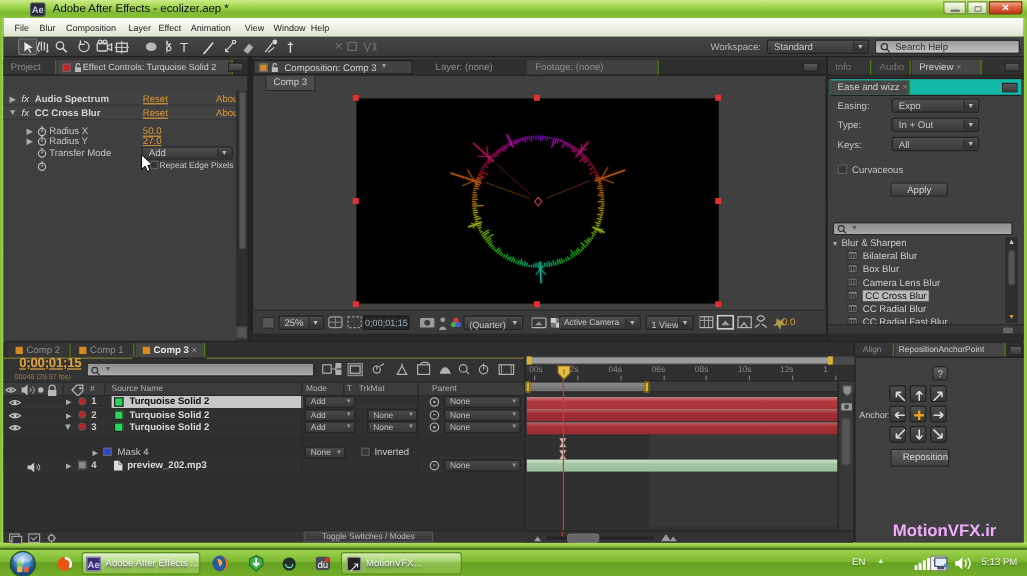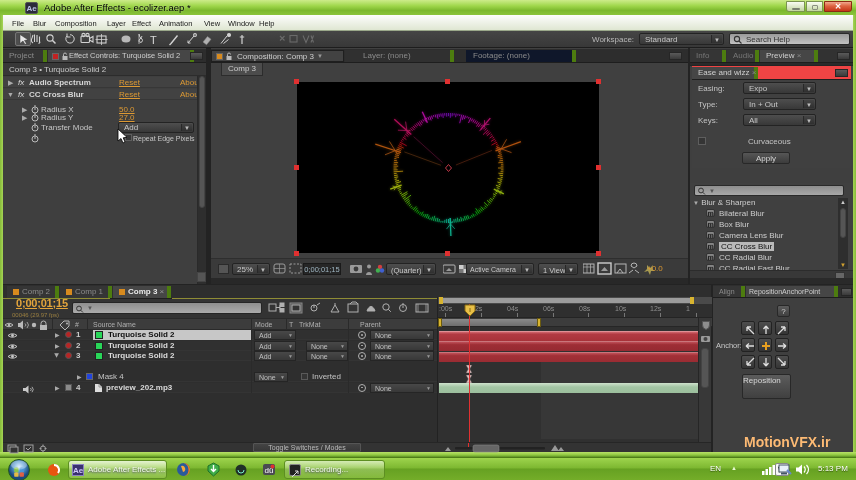--- a/index.html
+++ b/index.html
@@ -1,20 +1,20 @@
 <!DOCTYPE html>
 <html><head><meta charset="utf-8"><style>
 *{margin:0;padding:0;box-sizing:border-box;font-family:"Liberation Sans",sans-serif;}
 body{width:856px;height:480px;overflow:hidden;background:#232323;position:relative;}
 .abs{position:absolute;}
 .t8{font-size:8px;color:#c3c3c3;}
 .t7{font-size:7px;color:#9a9a9a;}
 .org{color:#dd9933;}
 .tabbar{background:#2d2d2d;border-bottom:1px solid #1e1e1e;}
-.tab{position:absolute;top:1px;bottom:0;background:#353535;color:#8b8b8b;font-size:8px;line-height:12px;padding:0 6px;border-right:4px solid #4d7c0f;}
+.tab{position:absolute;top:1px;bottom:0;background:#353535;color:#8b8b8b;font-size:8px;line-height:12px;padding:0 6px;border-right:1px solid #4d7c0f;}
 .tab.act{background:#464646;color:#cfcfcf;}
 .pmenu{position:absolute;width:13px;height:8px;background:linear-gradient(#5a5a5a,#3a3a3a);border:1px solid #262626;}
 .dd{position:absolute;background:linear-gradient(#4e4e4e,#383838);border:1px solid #232323;border-radius:2px;color:#c8c8c8;font-size:8px;}
 .dd .ar{position:absolute;right:1px;top:1px;bottom:1px;width:11px;background:linear-gradient(#444,#303030);border-left:1px solid #282828;color:#bbb;font-size:6px;text-align:center;line-height:10px;}
 .sw{position:absolute;width:7px;height:7px;}
 .scroll{background:#2e2e2e;}
 .thumb{background:#555;border-radius:3px;border:1px solid #444;}
 </style></head><body>
 
 <div class="abs" style="left:0;top:0;width:856px;height:15px;background:linear-gradient(#cdeb8a,#9ed64a 40%,#7cb82e 70%,#8bc43c);"></div>
@@ -95,21 +95,20 @@
   <div class="abs tabbar" style="left:0;top:1px;width:203px;height:14px;">
     <div class="tab" style="left:0;width:44px;">Project</div>
     <div class="tab act" style="left:45px;width:146px;padding:0 0 0 21px;font-size:7.5px;">Effect Controls: Turquoise Solid 2</div>
     <div class="sw" style="left:49px;top:4px;background:#c32222;border:1px solid #666;"></div>
     <svg width="9" height="9" style="position:absolute;left:58px;top:3px">
         <path d="M2.5 4 l0 -1.5 a1.5 1.5 0 0 1 3 0" fill="none" stroke="#bbb"></path>
         <rect x="1.5" y="4" width="5" height="4" fill="#bbb"></rect>
       </svg>
     <div class="pmenu" style="right:3px;top:3px;"></div>
   </div>
-  <div class="abs t8" style="left:0;top:15px;width:203px;height:13px;background:#383838;border-bottom:1px solid #2c2c2c;padding:2px 0 0 6px;color:#c9c9c9;">Comp 3 • Turquoise Solid 2</div>
 
   <div class="abs" style="left:0;top:29px;width:194px;height:11px;background:#424242;border-bottom:1px solid #373737;">
     <span class="t7" style="position:absolute;left:5px;top:2px;color:#aaa;">▶</span>
     <span style="position:absolute;left:15px;top:1px;font-size:8px;font-style:italic;color:#ddd;">fx</span>
     <span style="position:absolute;left:26px;top:1px;font-size:8px;font-weight:bold;color:#d6d6d6;">Audio Spectrum</span>
     <span class="org" style="position:absolute;left:116px;top:1px;font-size:8px;text-decoration:underline;">Reset</span>
     <span class="org" style="position:absolute;left:177px;top:1px;font-size:8px;">Abou</span>
   </div>
   <div class="abs" style="left:0;top:41px;width:194px;height:11px;background:#424242;border-bottom:1px solid #373737;">
     <span class="t7" style="position:absolute;left:4px;top:2px;color:#aaa;">▼</span>
@@ -169,21 +168,21 @@
 <div class="abs" style="left:211px;top:48px;width:477px;height:236px;background:#404040;">
   <div class="abs tabbar" style="left:0;top:1px;width:477px;height:14px;">
     <div class="tab act" style="left:0px;width:133px;padding-left:25px;border:1px solid #1f1f1f;background:#424242;">Composition: Comp 3</div>
     <div class="sw" style="left:5px;top:4px;background:#d78a1e;border:1px solid #666;"></div>
     <svg width="9" height="9" style="position:absolute;left:14px;top:3px">
         <path d="M2.5 4 l0 -1.5 a1.5 1.5 0 0 1 3 0" fill="none" stroke="#bbb"></path>
         <rect x="1.5" y="4" width="5" height="4" fill="#bbb"></rect>
       </svg>
     <span style="position:absolute;left:106px;top:4px;font-size:6px;color:#999;">▼</span>
     <div class="tab" style="left:134px;width:109px;background:#303030;padding-left:18px;">Layer: (none)</div>
-    <div class="tab" style="left:255px;width:110px;background:#0f172a;padding-left:7px;">Footage: (none)</div>
+    <div class="tab" style="left:228px;width:110px;background:#404040;padding-left:7px;">Footage: (none)</div>
     <div class="pmenu" style="right:6px;top:3px;"></div>
   </div>
   <div class="abs" style="left:10px;top:15px;width:42px;height:13px;background:#4c4c4c;border:1px solid #2c2c2c;border-top:none;color:#ccc;font-size:8px;text-align:center;line-height:12px;">Comp 3</div>
 
   <div class="abs" style="left:86px;top:34px;width:302px;height:171px;background:#000;"><svg width="302" height="171" viewBox="0 0 302 171" xmlns="http://www.w3.org/2000/svg">
         <defs>
           <filter id="gl" x="-30%" y="-30%" width="160%" height="160%">
             <feGaussianBlur stdDeviation="1.5"></feGaussianBlur>
           </filter>
           <g id="tk">
@@ -470,42 +469,42 @@
 <div class="abs" style="left:690px;top:48px;width:163px;height:236px;background:#3f3f3f;">
 
   <div class="abs tabbar" style="left:0;top:1px;width:163px;height:14px;background:#323232;">
     <div class="tab" style="left:0px;width:36px;color:#777;">Info</div>
     <div class="tab" style="left:37px;width:32px;color:#777;">Audio</div>
     <div class="tab act" style="left:70px;width:58px;">Preview <span style="color:#888">×</span></div>
     <div class="pmenu" style="right:3px;top:3px;"></div>
   </div>
   <div class="abs" style="left:0;top:15px;width:163px;height:3px;background:#2a2a2a;border-bottom:1px solid #242424;"></div>
 
-  <div class="abs tabbar" style="left:2px;top:18px;width:159px;height:14px;background:#ef4444;">
+  <div class="abs tabbar" style="left:2px;top:18px;width:159px;height:14px;background:#14b8a6;">
     <div class="tab act" style="left:0px;width:66px;white-space:nowrap;">Ease and wizz <span style="color:#888">×</span></div>
     <div class="pmenu" style="right:3px;top:3px;"></div>
   </div>
   <div class="abs" style="left:2px;top:32px;width:159px;height:88px;background:#404040;">
     <span class="t8" style="position:absolute;left:6px;top:4px;">Easing:</span>
     <div class="dd" style="left:51px;top:2px;width:73px;height:12px;">
         <span style="position:absolute;left:5px;top:1px;">Expo</span>
         <span class="ar">▼</span>
       </div>
     <span class="t8" style="position:absolute;left:6px;top:20px;">Type:</span>
     <div class="dd" style="left:51px;top:18px;width:73px;height:12px;">
         <span style="position:absolute;left:5px;top:1px;">In + Out</span>
         <span class="ar">▼</span>
       </div>
     <span class="t8" style="position:absolute;left:6px;top:36px;">Keys:</span>
     <div class="dd" style="left:51px;top:34px;width:73px;height:12px;">
         <span style="position:absolute;left:5px;top:1px;">All</span>
         <span class="ar">▼</span>
       </div>
     <div style="position:absolute;left:6px;top:57px;width:8px;height:8px;background:#353535;border:1px solid #5e5e5e;"></div>
-    <span class="t8" style="position:absolute;left:18px;top:57px;margin-left:38px;">Curvaceous</span>
+    <span class="t8" style="position:absolute;left:18px;top:57px;">Curvaceous</span>
     <div style="position:absolute;left:50px;top:72px;width:48px;height:12px;background:linear-gradient(#565656,#3c3c3c);border:1px solid #282828;border-radius:2px;color:#d5d5d5;font-size:8px;text-align:center;line-height:11px;">Apply</div>
   </div>
 
   <div class="abs" style="left:0;top:135px;width:163px;height:101px;background:#404040;">
     <div style="position:absolute;left:4px;top:2px;width:150px;height:11px;background:linear-gradient(#8e8e8e,#a8a8a8);border:1px solid #2a2a2a;border-radius:2px;">
       <svg width="10" height="10" style="position:absolute;left:2px;top:0px">
           <circle cx="4" cy="4.5" r="2.4" fill="none" stroke="#333" stroke-width="1"></circle>
           <path d="M5.8 6.3 l2.2 2.2" stroke="#333" stroke-width="1"></path>
         </svg>
       <span style="position:absolute;left:14px;top:2px;font-size:6px;color:#555;">▼</span>
@@ -892,22 +891,22 @@
         <svg width="12" height="12">
           <path d="M6 1 L6 9 M6 9 l-2.5 -3 M6 9 l2.5 -3" stroke="#ddd" stroke-width="1.3" fill="none"></path>
         </svg>
       </div>
       <div class="ab" style="left:34px;top:34px;">
         <svg width="12" height="12">
           <path d="M1 1 L8 8 M8 8 l-4 0 M8 8 l0 -4" stroke="#ddd" stroke-width="1.3" fill="none"></path>
         </svg>
       </div>
     </div>
-  <div style="position:absolute;left:29px;top:89px;width:49px;height:25px;background:linear-gradient(#5c5c5c,#404040);border:1px solid #282828;border-radius:2px;color:#d8d8d8;font-size:8px;text-align:left;line-height:12px;">Reposition</div>
-  <span style="position:absolute;left:31px;top:149px;font-size:14px;font-weight:bold;color:#fdba74;font-family:'Liberation Sans',sans-serif;">MotionVFX.ir</span>
+  <div style="position:absolute;left:29px;top:89px;width:49px;height:15px;background:linear-gradient(#5c5c5c,#404040);border:1px solid #282828;border-radius:2px;color:#d8d8d8;font-size:8px;text-align:right;line-height:12px;">Reposition</div>
+  <span style="position:absolute;left:31px;top:149px;font-size:14px;font-weight:bold;color:#f0abfc;font-family:'Liberation Sans',sans-serif;">MotionVFX.ir</span>
 </div>
 <style>
 .ab{position:absolute;width:14px;height:14px;background:linear-gradient(#4e4e4e,#353535);border:1px solid #222;border-radius:2px;}
 .ab svg{position:absolute;left:1px;top:1px;}
 </style>
 
 <div class="abs" style="left:0;top:457px;width:856px;height:23px;background:linear-gradient(#9ed44d,#7db831 45%,#66a122 50%,#74ad29);border-top:1px solid #4e7d18;">
 
   <svg width="26" height="26" style="position:absolute;left:6px;top:-1px">
     <defs>
@@ -958,21 +957,21 @@
       <text x="1.5" y="10" font-size="8" fill="#fff" font-family="Liberation Sans">dü</text>
       <circle cx="9.5" cy="3.5" r="2" fill="#e03030"></circle>
     </svg>
 
   <div style="position:absolute;left:284px;top:2px;width:101px;height:19px;background:linear-gradient(rgba(255,255,255,.6),rgba(235,255,200,.3) 48%,rgba(190,230,120,.25));border:1px solid #5d8f22;border-radius:3px;">
     <div style="position:absolute;left:4px;top:3px;width:12px;height:12px;background:#222;border:1px solid #888;border-radius:2px;">
       <svg width="10" height="10">
           <path d="M2 8 L8 2 M5 2 h3 v3" stroke="#ddd" fill="none"></path>
         </svg>
     </div>
-    <span style="position:absolute;left:20px;top:4px;font-size:8px;color:#f2f8ea;text-shadow:0 1px 2px #446;">Recording...</span>
+    <span style="position:absolute;left:20px;top:4px;font-size:8px;color:#f2f8ea;text-shadow:0 1px 2px #446;">MotionVFX...</span>
   </div>
 
   <span style="position:absolute;left:710px;top:6px;font-size:8px;color:#fff;text-shadow:0 1px 1px #3a5a10;">EN</span>
   <span style="position:absolute;left:731px;top:7px;font-size:6px;color:#e8f8d0;">▲</span>
   <div style="position:absolute;left:775px;top:5px;width:14px;height:13px;background:#f8f8f8;border-radius:2px;border:1px solid #888;color:#222;font-size:8px;font-weight:bold;text-align:center;line-height:12px;">۲۵</div>
   <svg width="13" height="13" style="position:absolute;left:762px;top:5px" fill="#fff">
       <rect x="0" y="8" width="2.5" height="4"></rect>
       <rect x="3.5" y="6" width="2.5" height="6"></rect>
       <rect x="7" y="4" width="2.5" height="8"></rect>
       <rect x="10.5" y="2" width="2.5" height="10"></rect>

